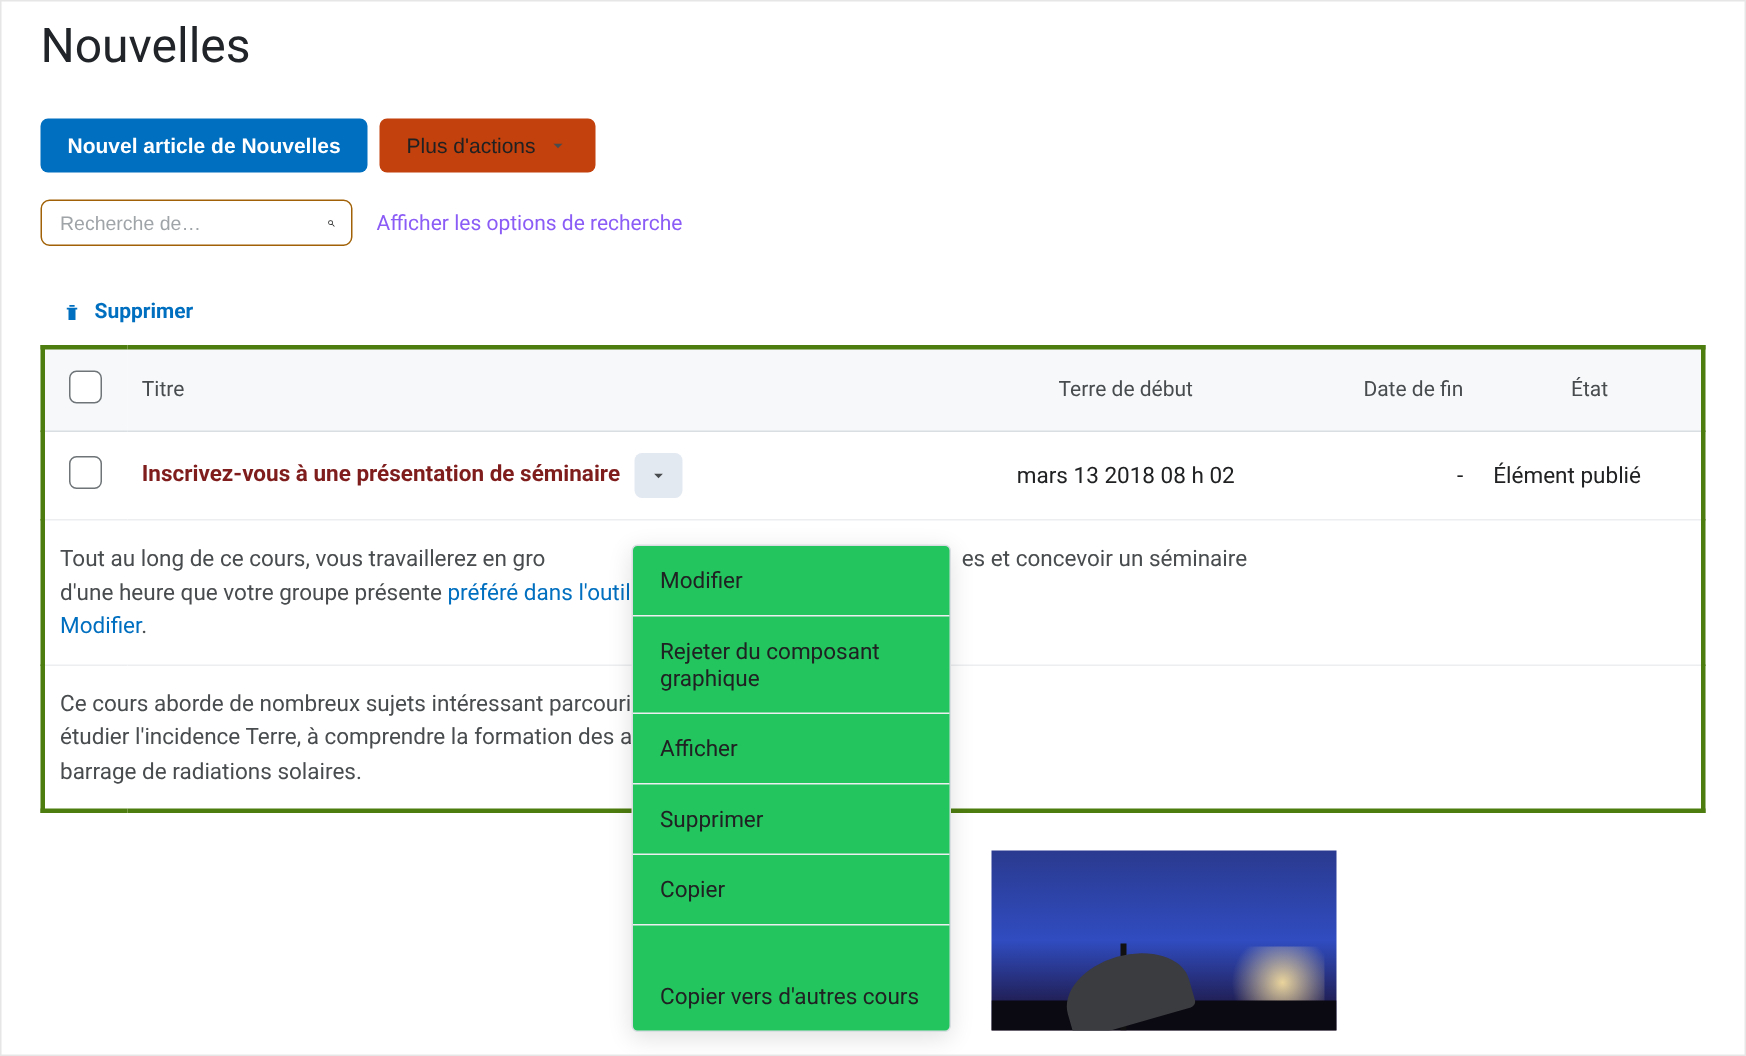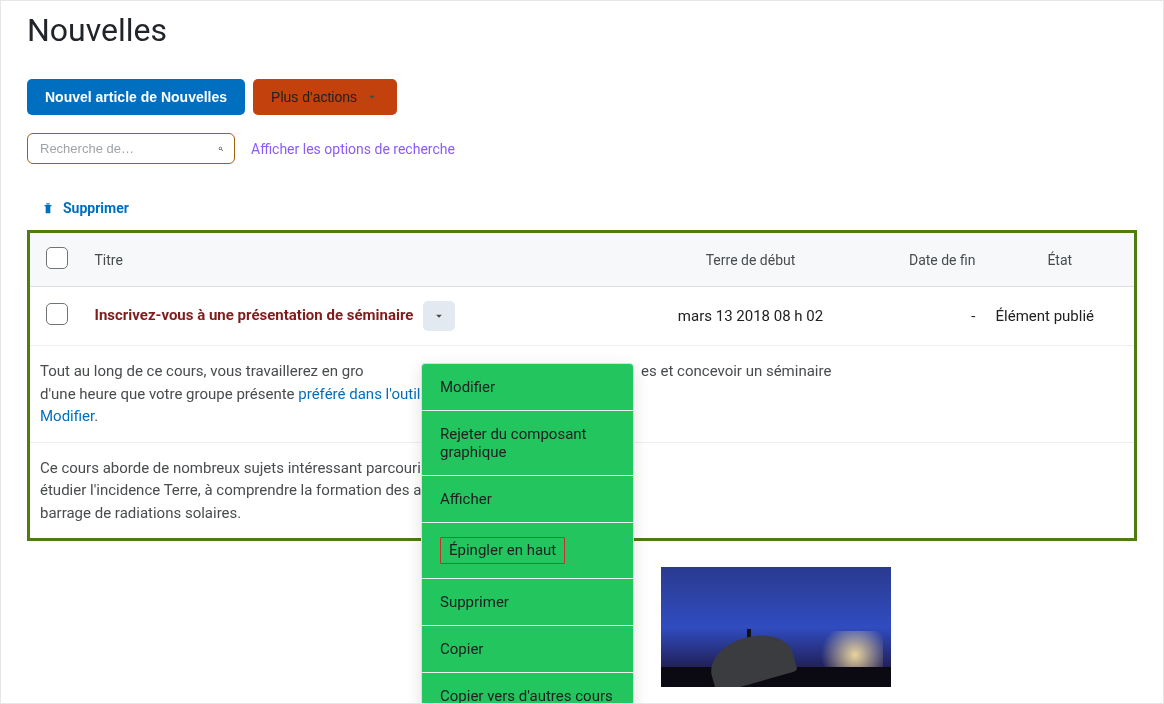--- a/index.html
+++ b/index.html
@@ -140,21 +140,21 @@
     box-shadow: 0 4px 16px rgba(0,0,0,0.12);
     z-index: 100;
   }
   .dropdown .ditem {
     padding: 14px 18px;
     font-size: 15px;
     color: #202122;
     border-bottom: 1px solid #eceef0;
     cursor: pointer;
   }
-  .dropdown .ditem:last-child { border-bottom: none; }
+  .dropdown .ditem:last-child { border-bottom: none; margin-top: 24px; }
   .dropdown .highlight span {
     border: 1.5px solid #c9302c;
     padding: 4px 8px;
     border-radius: 1px;
     display: inline-block;
     line-height: 1.1;
   }
 </style>
 </head>
 <body>
@@ -243,19 +243,18 @@
     <div class="glow"></div>
     <div class="horizon"></div>
     <div class="dish-pole"></div>
     <div class="dish"></div>
   </div>
 
   <div class="dropdown">
     <div class="ditem">Modifier</div>
     <div class="ditem">Rejeter du composant graphique</div>
     <div class="ditem">Afficher</div>
-    <div class="ditem highlight"><span>Épingler en haut</span></div>
     <div class="ditem">Supprimer</div>
     <div class="ditem">Copier</div>
     <div class="ditem">Copier vers d'autres cours</div>
   </div>
 
 </div>
 
 </body></html>

